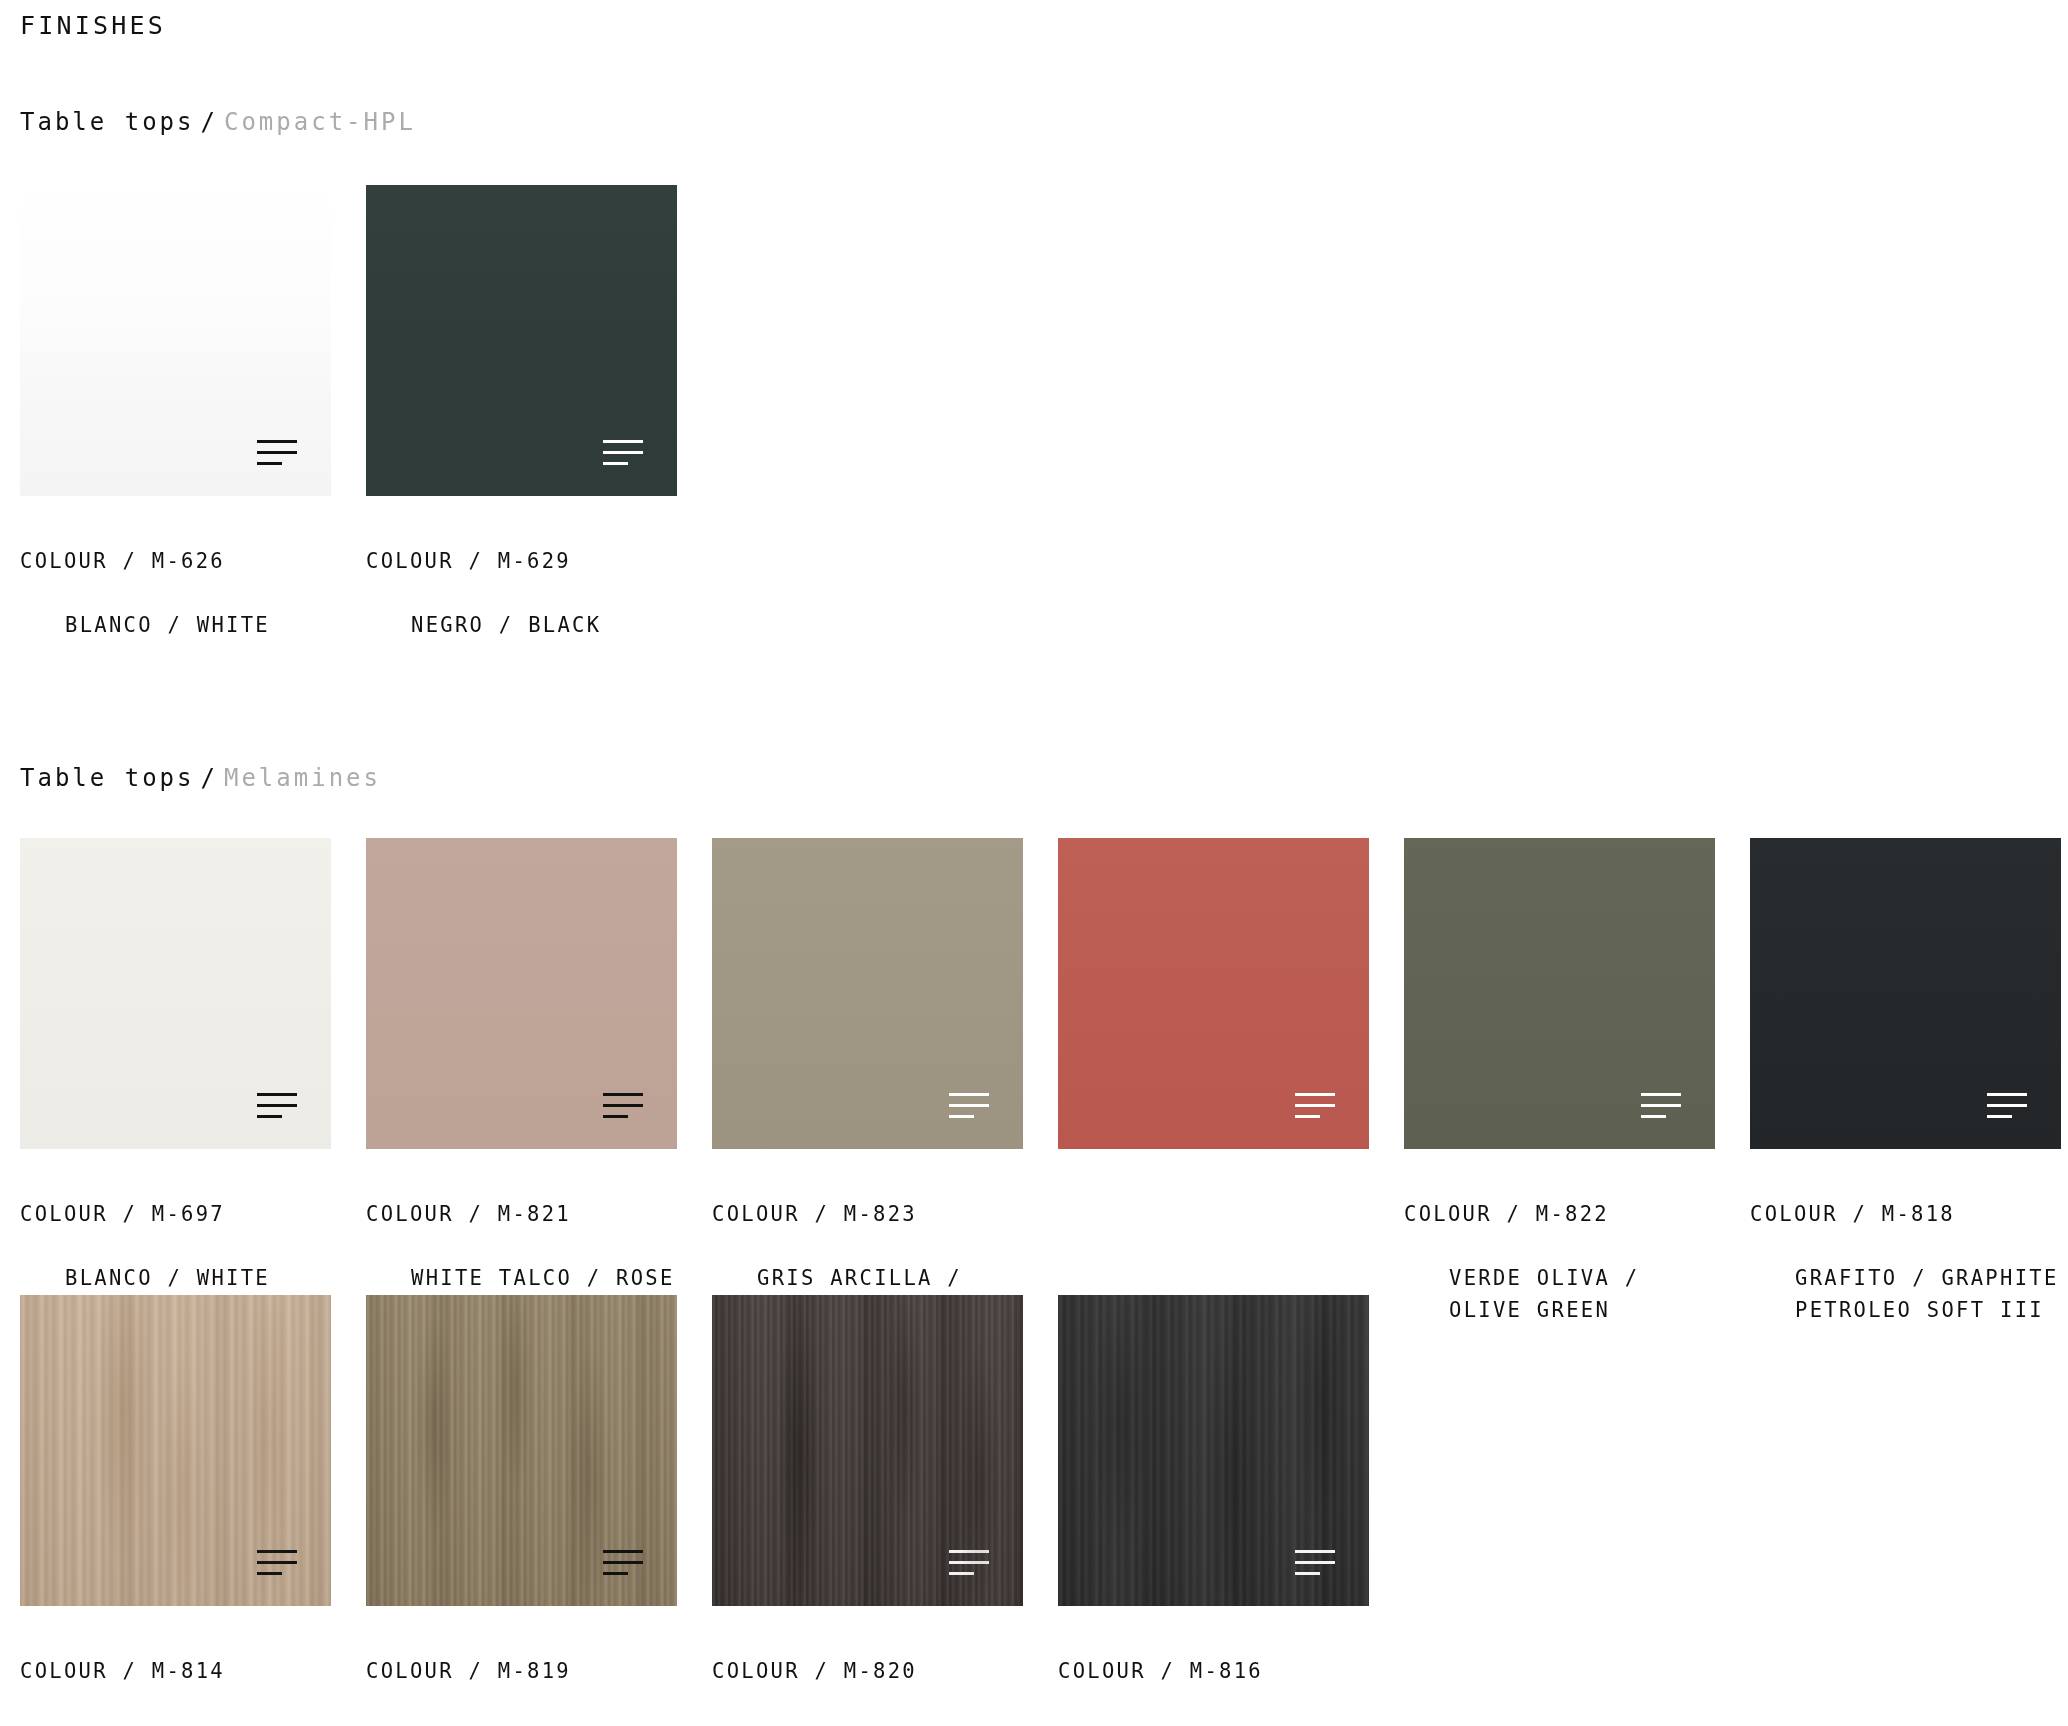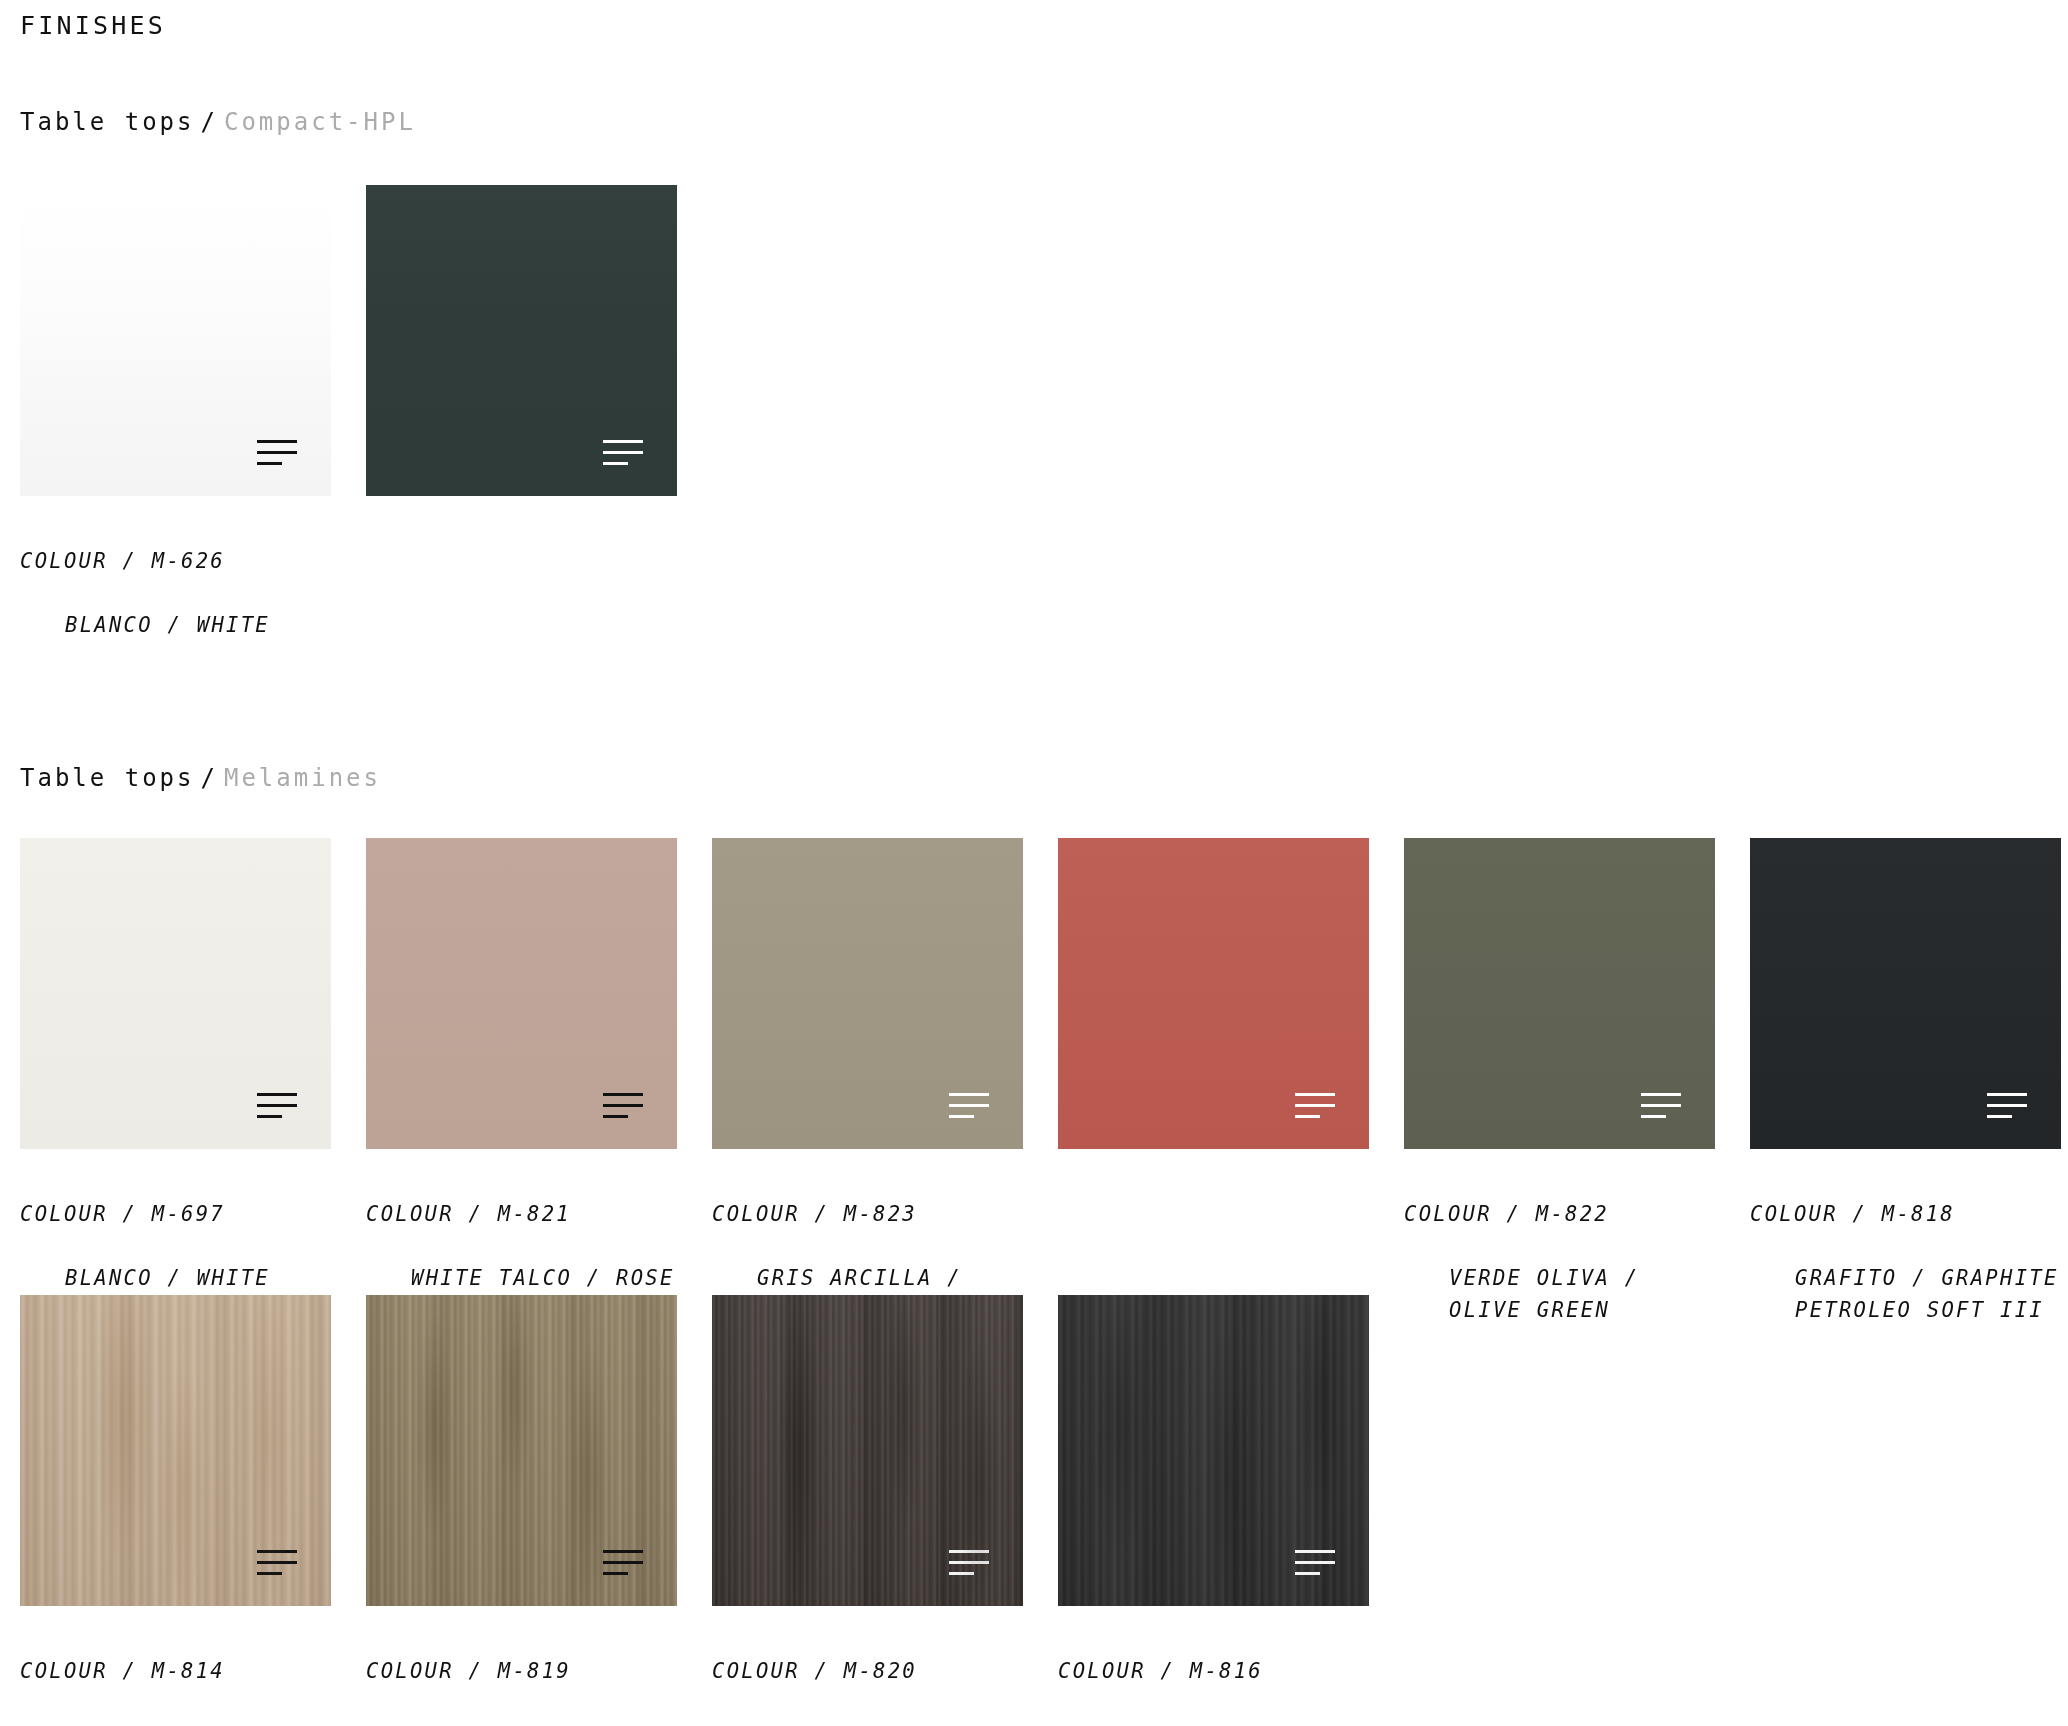--- a/index.html
+++ b/index.html
@@ -49,21 +49,20 @@
   .sec-hpl  { position: absolute; left: 20px; top: 92px; }
   .sec-mel  { position: absolute; left: 20px; top: 748px; }
 
   
   .grid {
     position: absolute;
     left: 20px;
     display: flex;
     flex-wrap: nowrap;
     gap: 35px;
-    font-style: italic;
   }
   .grid-hpl { top: 185px; }
   .grid-mel { top: 838px; }
   .grid-wood { top: 1295px; }
 
   .cell {
     width: 311px;
     flex: 0 0 311px;
   }
 
@@ -253,20 +252,24 @@
     </div>
 
     <div class="cell">
       <div class="swatch sf-black-hpl">
         <span class="lines light">
             <i></i>
             <i></i>
             <i></i>
           </span>
       </div>
+      <div class="caption">
+        <span class="code">COLOUR / M-629</span>
+        <span class="name">NEGRO / BLACK</span>
+      </div>
     </div>
 
   </div>
 
   <div class="section-head sec-mel">
     <span class="crumb-main">Table tops</span><span class="crumb-sep">/</span><span class="crumb-sub">Melamines</span>
   </div>
 
   <div class="grid grid-mel">
 

